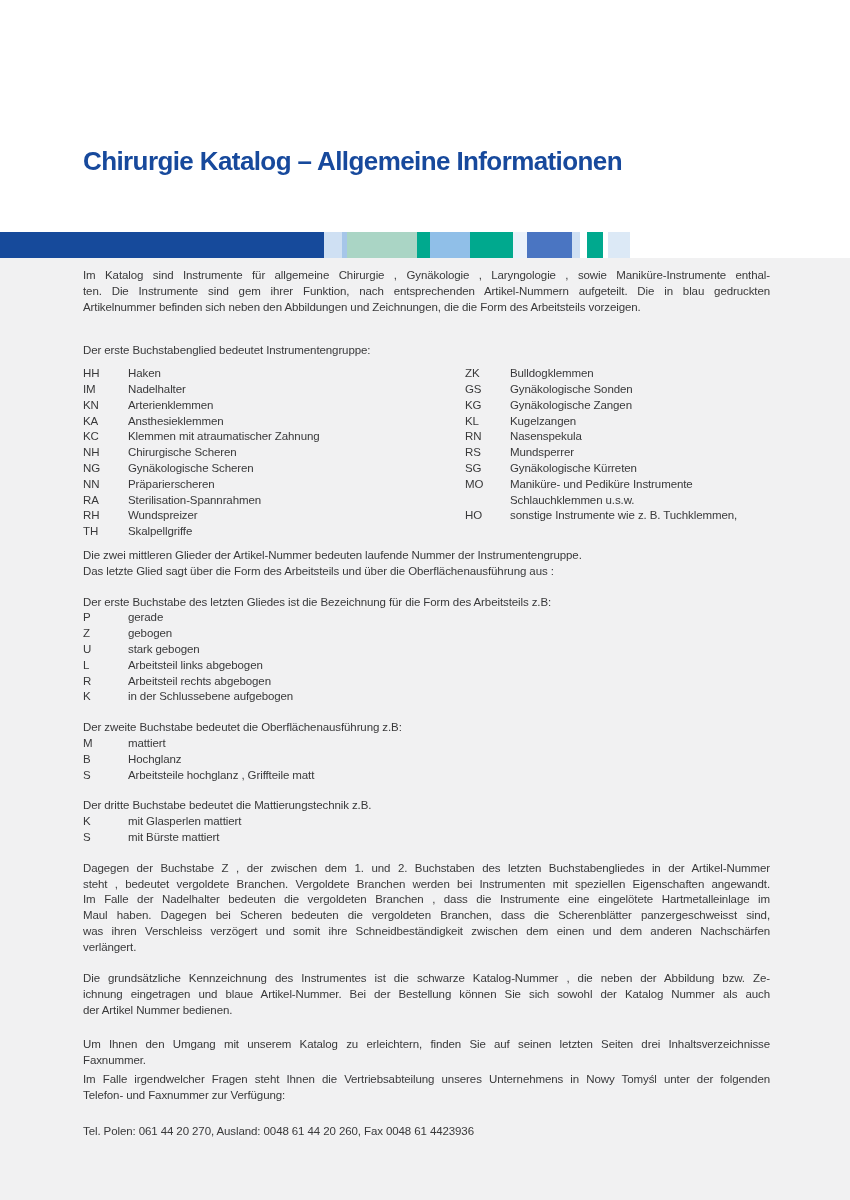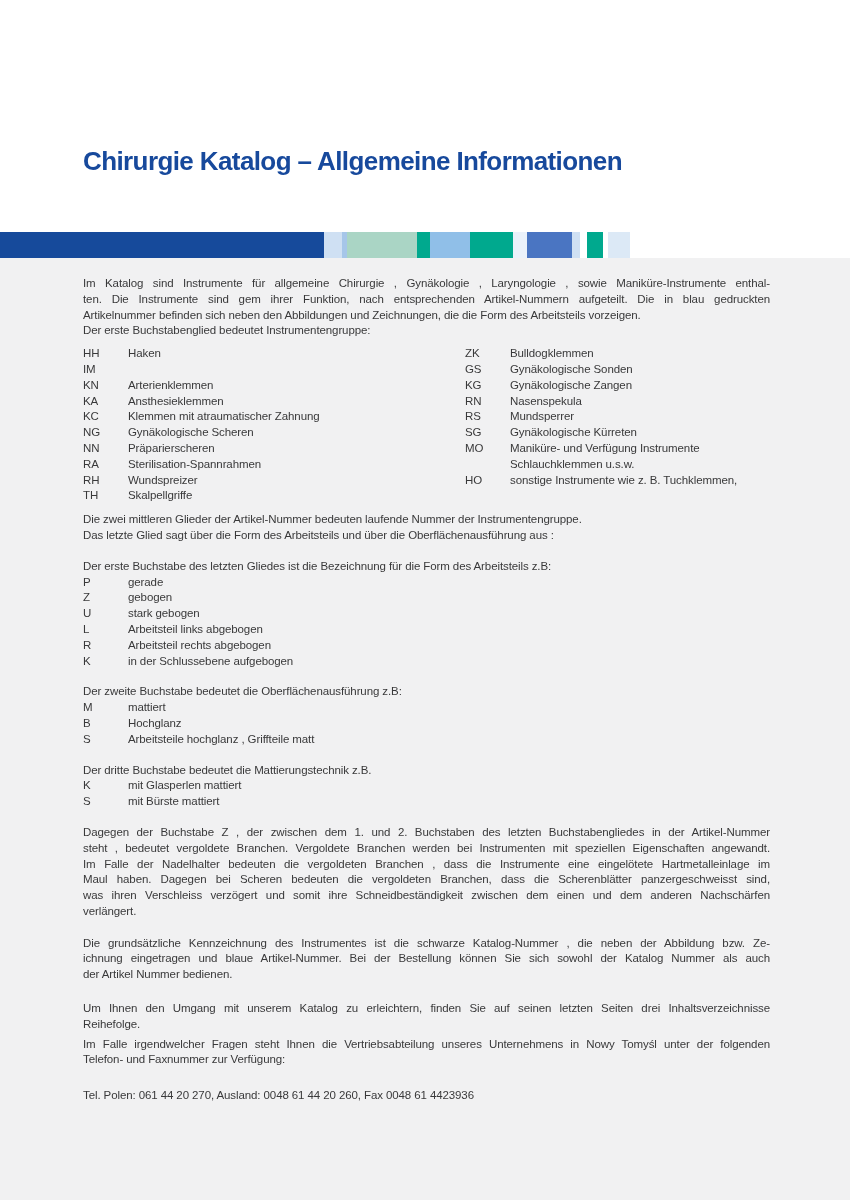--- a/index.html
+++ b/index.html
@@ -18,33 +18,33 @@
     font-size:26px; font-weight:bold; letter-spacing:-0.6px;
     color:#17499c; white-space:nowrap;
   }
   .decor-bar {
     position:absolute; left:0; top:232px; height:26px;
     display:flex; flex-direction:row;
   }
   .decor-bar .seg { height:100%; flex:0 0 auto; }
   .content {
     position:absolute; left:83px; top:258px; width:687px;
-    padding-top:18px;
+    padding-top:10px;
     font-size:11.5px; line-height:15.8px; letter-spacing:-0.1px;
   }
   .jline { text-align:left; white-space:nowrap; }
   .jpara .jline { text-align:justify; text-align-last:justify; white-space:normal; }
   .jpara .jline.last { text-align-last:left; }
-  .row { display:flex; }
+  .row { display:flex;justify-content:center; }
   .row .code { flex:0 0 45px; width:45px; }
   .row .lbl { flex:1; white-space:nowrap; }
   .groups { display:flex; margin-top:7px; }
   .gcol-left { flex:0 0 382px; width:382px; }
   .gcol-right { flex:1; }
-  .heading-groups { margin-top:0; }
+  .heading-groups { margin-top:28px; }
   .middle-note { margin-top:8px; }
   .code-section { margin-top:15px; }
   .para-gilded { margin-top:15px; }
   .para-numbering { margin-top:16px; }
   .para-index { margin-top:18px; }
   .para-contact { margin-top:4px; }
   .phone-line { margin-top:20px; }
 </style>
 </head>
 <body>
@@ -83,34 +83,39 @@
     <div class="heading-groups">Der erste Buchstabenglied bedeutet Instrumentengruppe:</div>
 
     <div class="groups">
       <div class="gcol-left">
           <div class="row">
             <span class="code">HH</span>
             <span class="lbl">Haken</span>
           </div>
           <div class="row">
             <span class="code">IM</span>
+            <span class="lbl">Nadelhalter</span>
           </div>
           <div class="row">
             <span class="code">KN</span>
             <span class="lbl">Arterienklemmen</span>
           </div>
           <div class="row">
             <span class="code">KA</span>
             <span class="lbl">Ansthesieklemmen</span>
           </div>
           <div class="row">
             <span class="code">KC</span>
             <span class="lbl">Klemmen mit atraumatischer Zahnung</span>
           </div>
           <div class="row">
+            <span class="code">NH</span>
+            <span class="lbl">Chirurgische Scheren</span>
+          </div>
+          <div class="row">
             <span class="code">NG</span>
             <span class="lbl">Gynäkologische Scheren</span>
           </div>
           <div class="row">
             <span class="code">NN</span>
             <span class="lbl">Präparierscheren</span>
           </div>
           <div class="row">
             <span class="code">RA</span>
             <span class="lbl">Sterilisation-Spannrahmen</span>
@@ -131,34 +136,38 @@
           </div>
           <div class="row">
             <span class="code">GS</span>
             <span class="lbl">Gynäkologische Sonden</span>
           </div>
           <div class="row">
             <span class="code">KG</span>
             <span class="lbl">Gynäkologische Zangen</span>
           </div>
           <div class="row">
+            <span class="code">KL</span>
+            <span class="lbl">Kugelzangen</span>
+          </div>
+          <div class="row">
             <span class="code">RN</span>
             <span class="lbl">Nasenspekula</span>
           </div>
           <div class="row">
             <span class="code">RS</span>
             <span class="lbl">Mundsperrer</span>
           </div>
           <div class="row">
             <span class="code">SG</span>
             <span class="lbl">Gynäkologische Kürreten</span>
           </div>
           <div class="row">
             <span class="code">MO</span>
-            <span class="lbl">Maniküre- und Verfügung Instrumente</span>
+            <span class="lbl">Maniküre- und Pediküre Instrumente</span>
           </div>
           <div class="row">
             <span class="code"></span>
             <span class="lbl">Schlauchklemmen u.s.w.</span>
           </div>
           <div class="row">
             <span class="code">HO</span>
             <span class="lbl">sonstige Instrumente wie z. B. Tuchklemmen,</span>
           </div>
         </div>
@@ -241,21 +250,21 @@
       </div>
 
     <div class="jpara para-numbering">
         <div class="jline">Die grundsätzliche Kennzeichnung des Instrumentes ist die schwarze Katalog-Nummer , die neben der Abbildung bzw. Ze-</div>
         <div class="jline">ichnung eingetragen und blaue Artikel-Nummer. Bei der Bestellung können Sie sich sowohl der Katalog Nummer als auch</div>
         <div class="jline last">der Artikel Nummer bedienen.</div>
       </div>
 
     <div class="jpara para-index">
         <div class="jline">Um Ihnen den Umgang mit unserem Katalog zu erleichtern, finden Sie auf seinen letzten Seiten drei Inhaltsverzeichnisse</div>
-        <div class="jline last">Reihefolge.</div>
+        <div class="jline last">Faxnummer.</div>
       </div>
 
     <div class="jpara para-contact">
         <div class="jline">Im Falle irgendwelcher Fragen steht Ihnen die Vertriebsabteilung unseres Unternehmens in Nowy Tomyśl unter der folgenden</div>
         <div class="jline last">Telefon- und Faxnummer zur Verfügung:</div>
       </div>
 
     <div class="phone-line">Tel. Polen: 061 44 20 270, Ausland: 0048 61 44 20 260, Fax 0048 61 4423936</div>
 
   </div>

